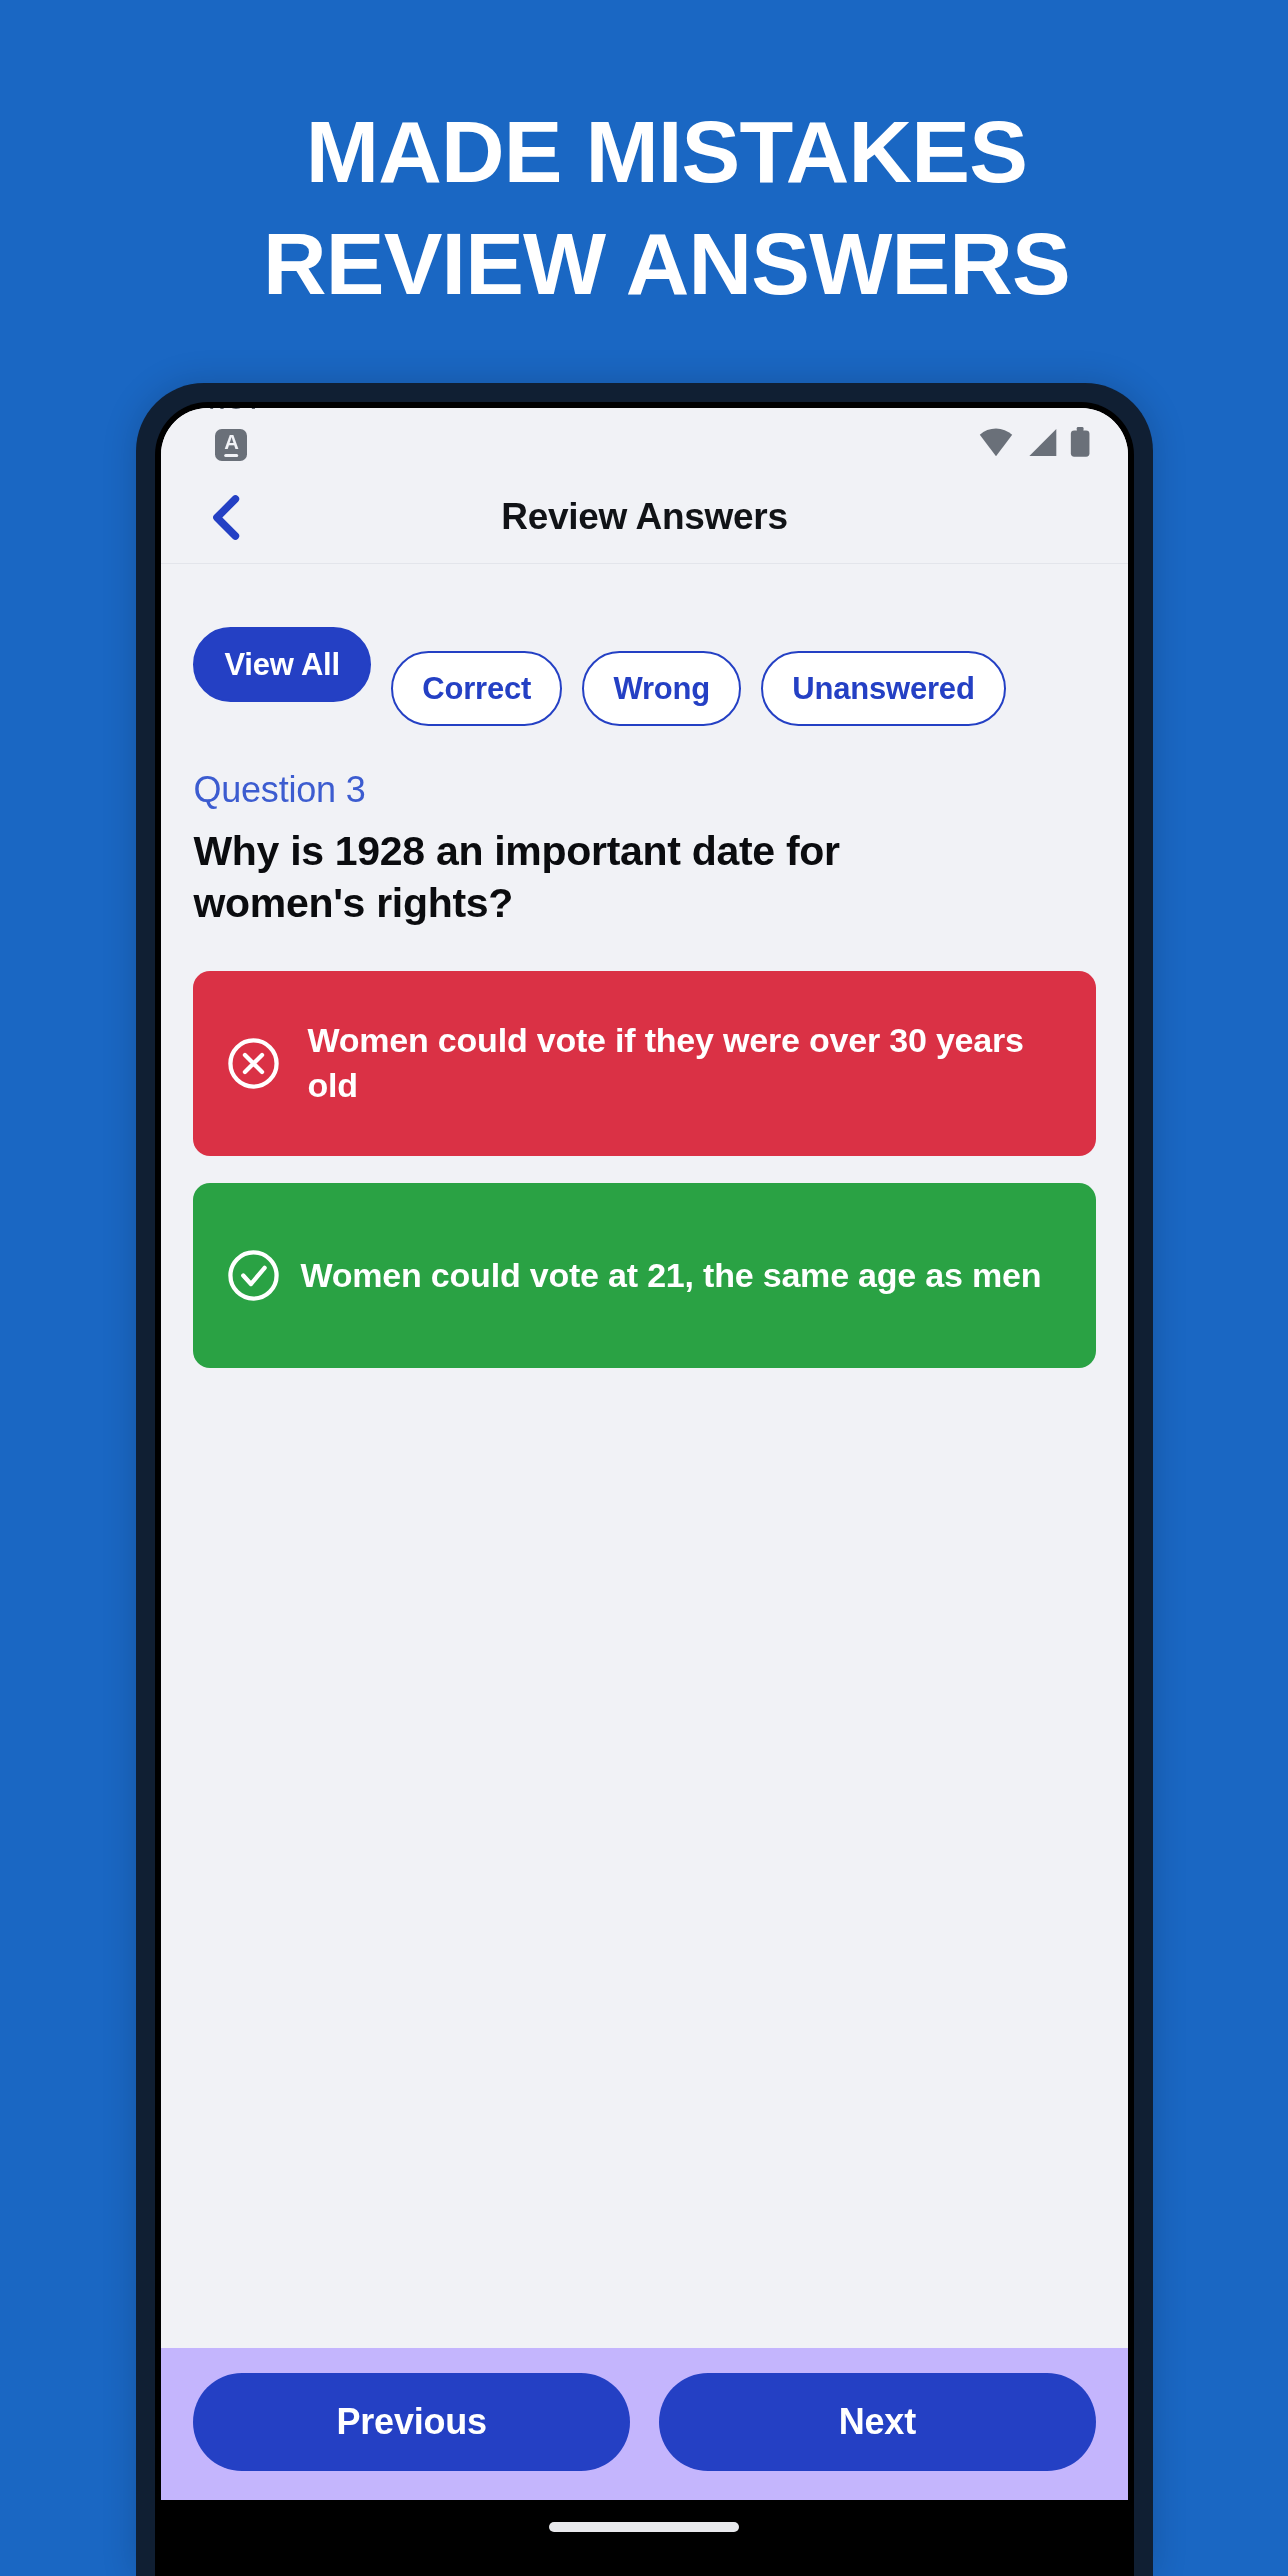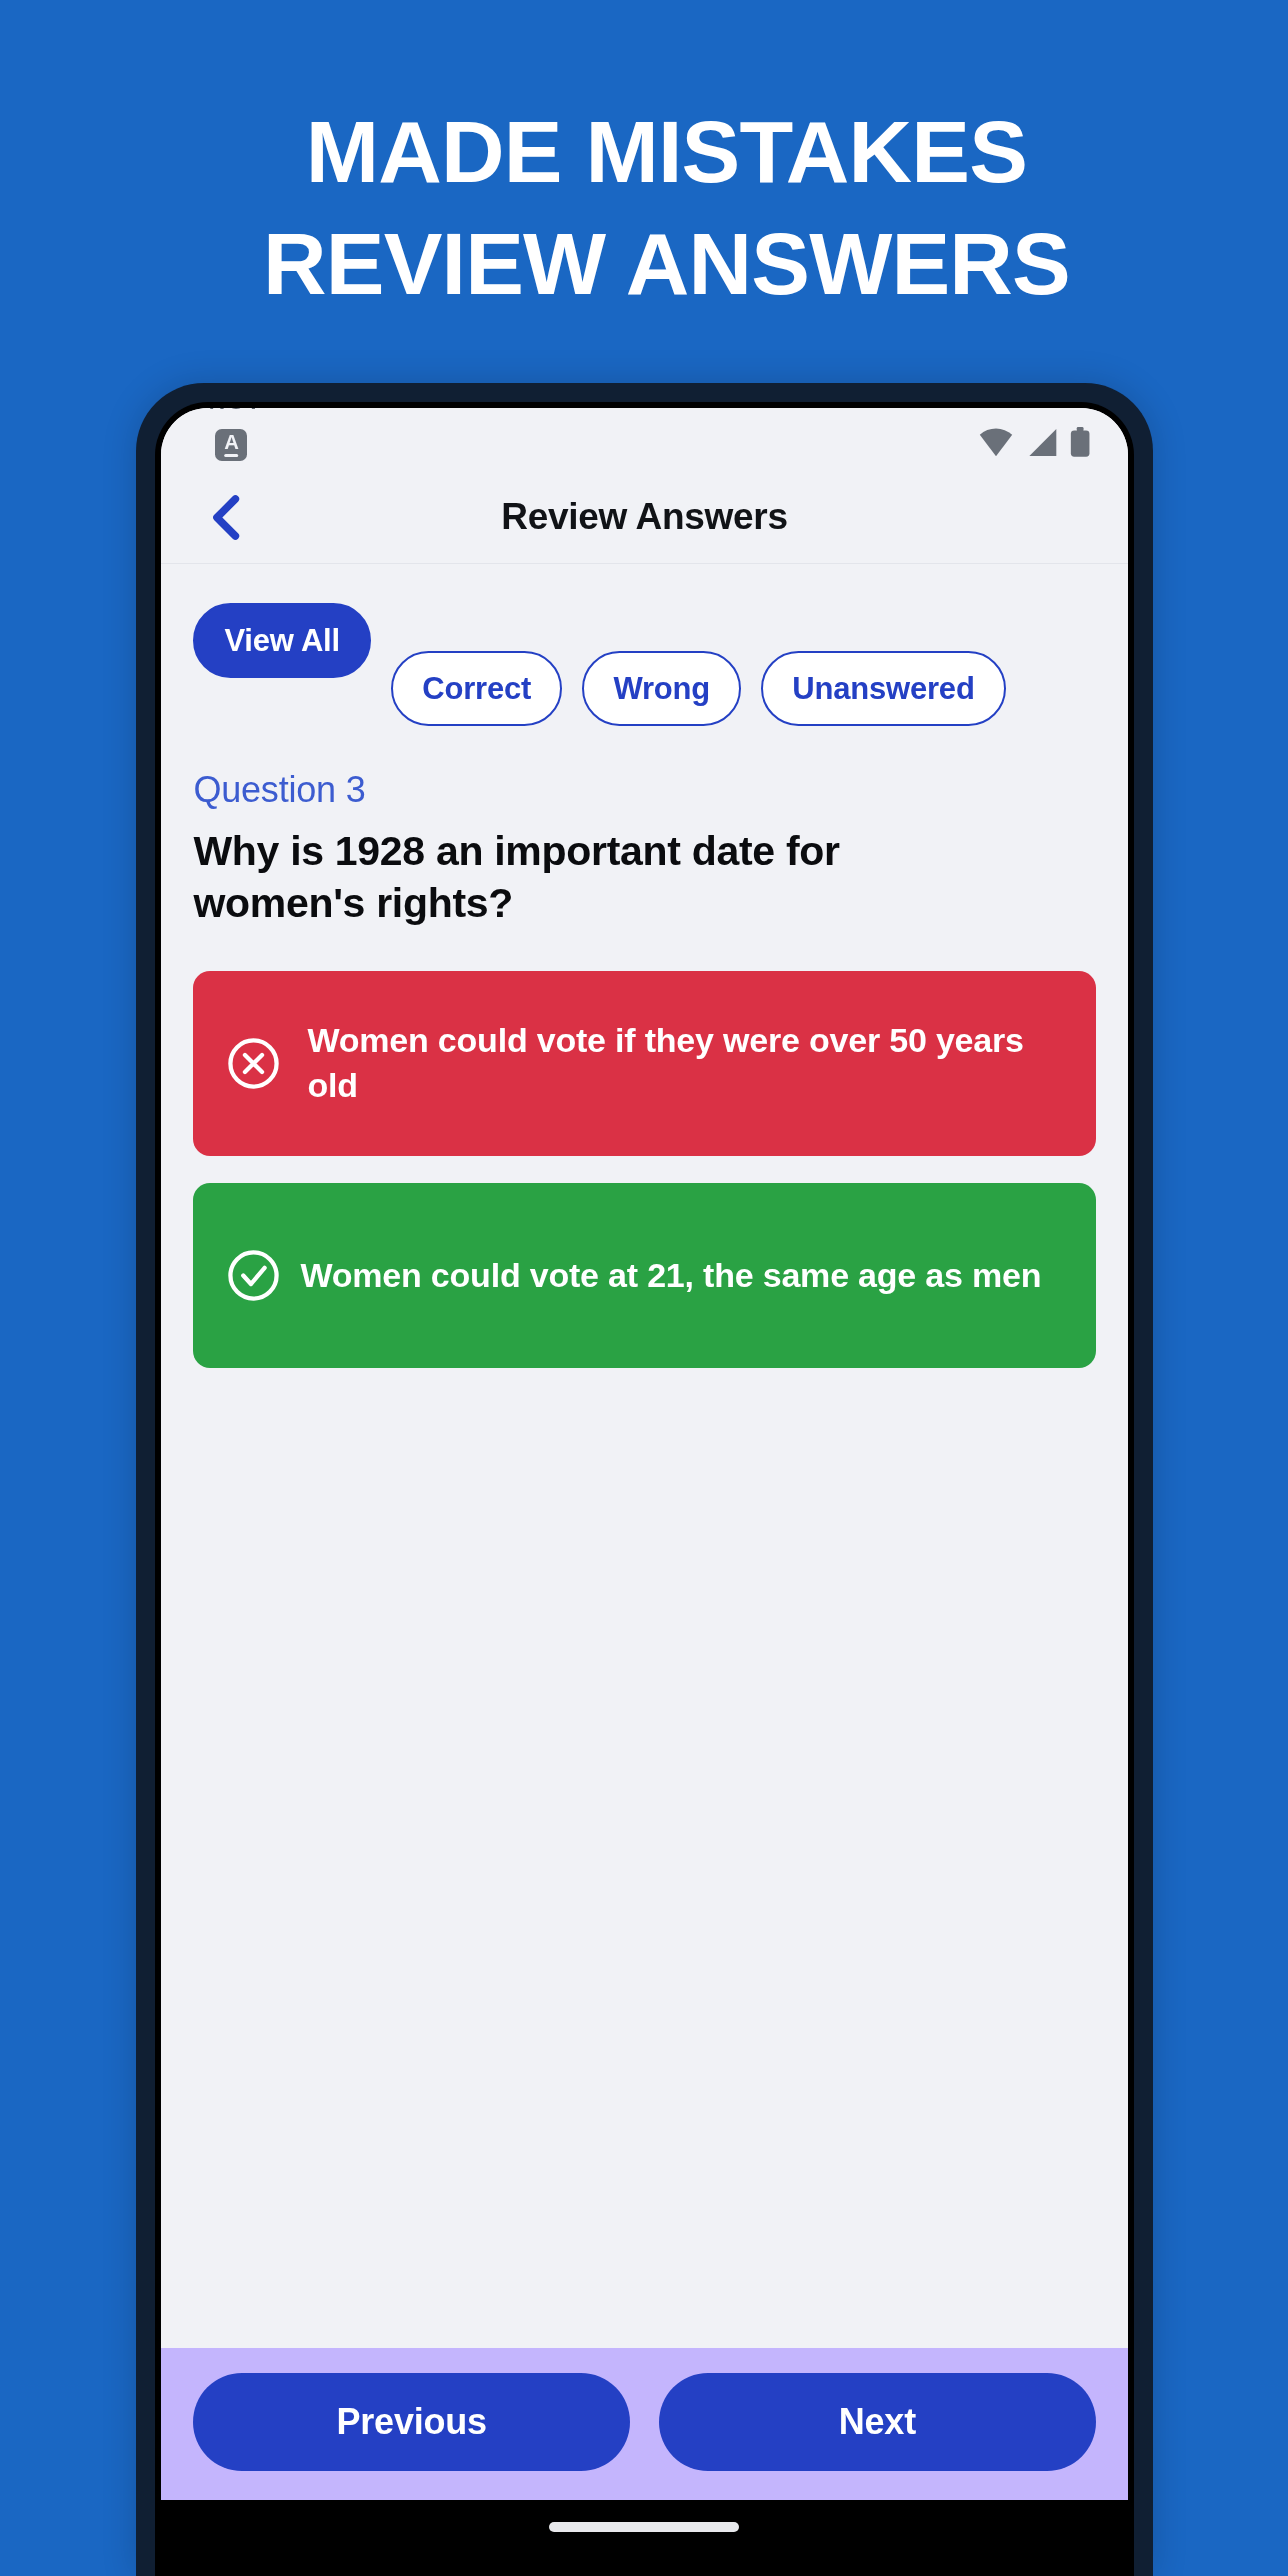--- a/index.html
+++ b/index.html
@@ -143,20 +143,21 @@
     letter-spacing:-0.3px;
   }
 
   
   .filters {
     flex:0 0 auto;
     display:flex;
     gap:20.3px;
     padding:39px 32px 22px 32px;
     background:#F1F2F6;
+    align-items:center;
   }
   .chip {
     height:75px;
     border-radius:39px;
     display:flex;
     align-items:center;
     justify-content:center;
     padding:0 29px;
     font-size:31px;
     font-weight:bold;
@@ -322,21 +323,21 @@
 
         <div class="answers">
 
           <div class="answer wrong">
             <div class="ans-icon">
               <svg width="53" height="53" viewBox="0 0 62 62">
                 <circle cx="31" cy="31" r="27" stroke="#FFFFFF" stroke-width="5" fill="none"></circle>
                 <path d="M21 21 L41 41 M41 21 L21 41" stroke="#FFFFFF" stroke-width="5" stroke-linecap="round"></path>
               </svg>
             </div>
-            <div class="ans-text">Women could vote if they were over 50 years old</div>
+            <div class="ans-text">Women could vote if they were over 30 years old</div>
           </div>
 
           <div class="answer right">
             <div class="ans-icon">
               <svg width="53" height="53" viewBox="0 0 62 62">
                 <circle cx="31" cy="31" r="27" stroke="#FFFFFF" stroke-width="5" fill="none"></circle>
                 <path d="M19 31 L28 41 L44 22" stroke="#FFFFFF" stroke-width="5" fill="none" stroke-linecap="round" stroke-linejoin="round"></path>
               </svg>
             </div>
             <div class="ans-text">Women could vote at 21, the same age as men</div>

